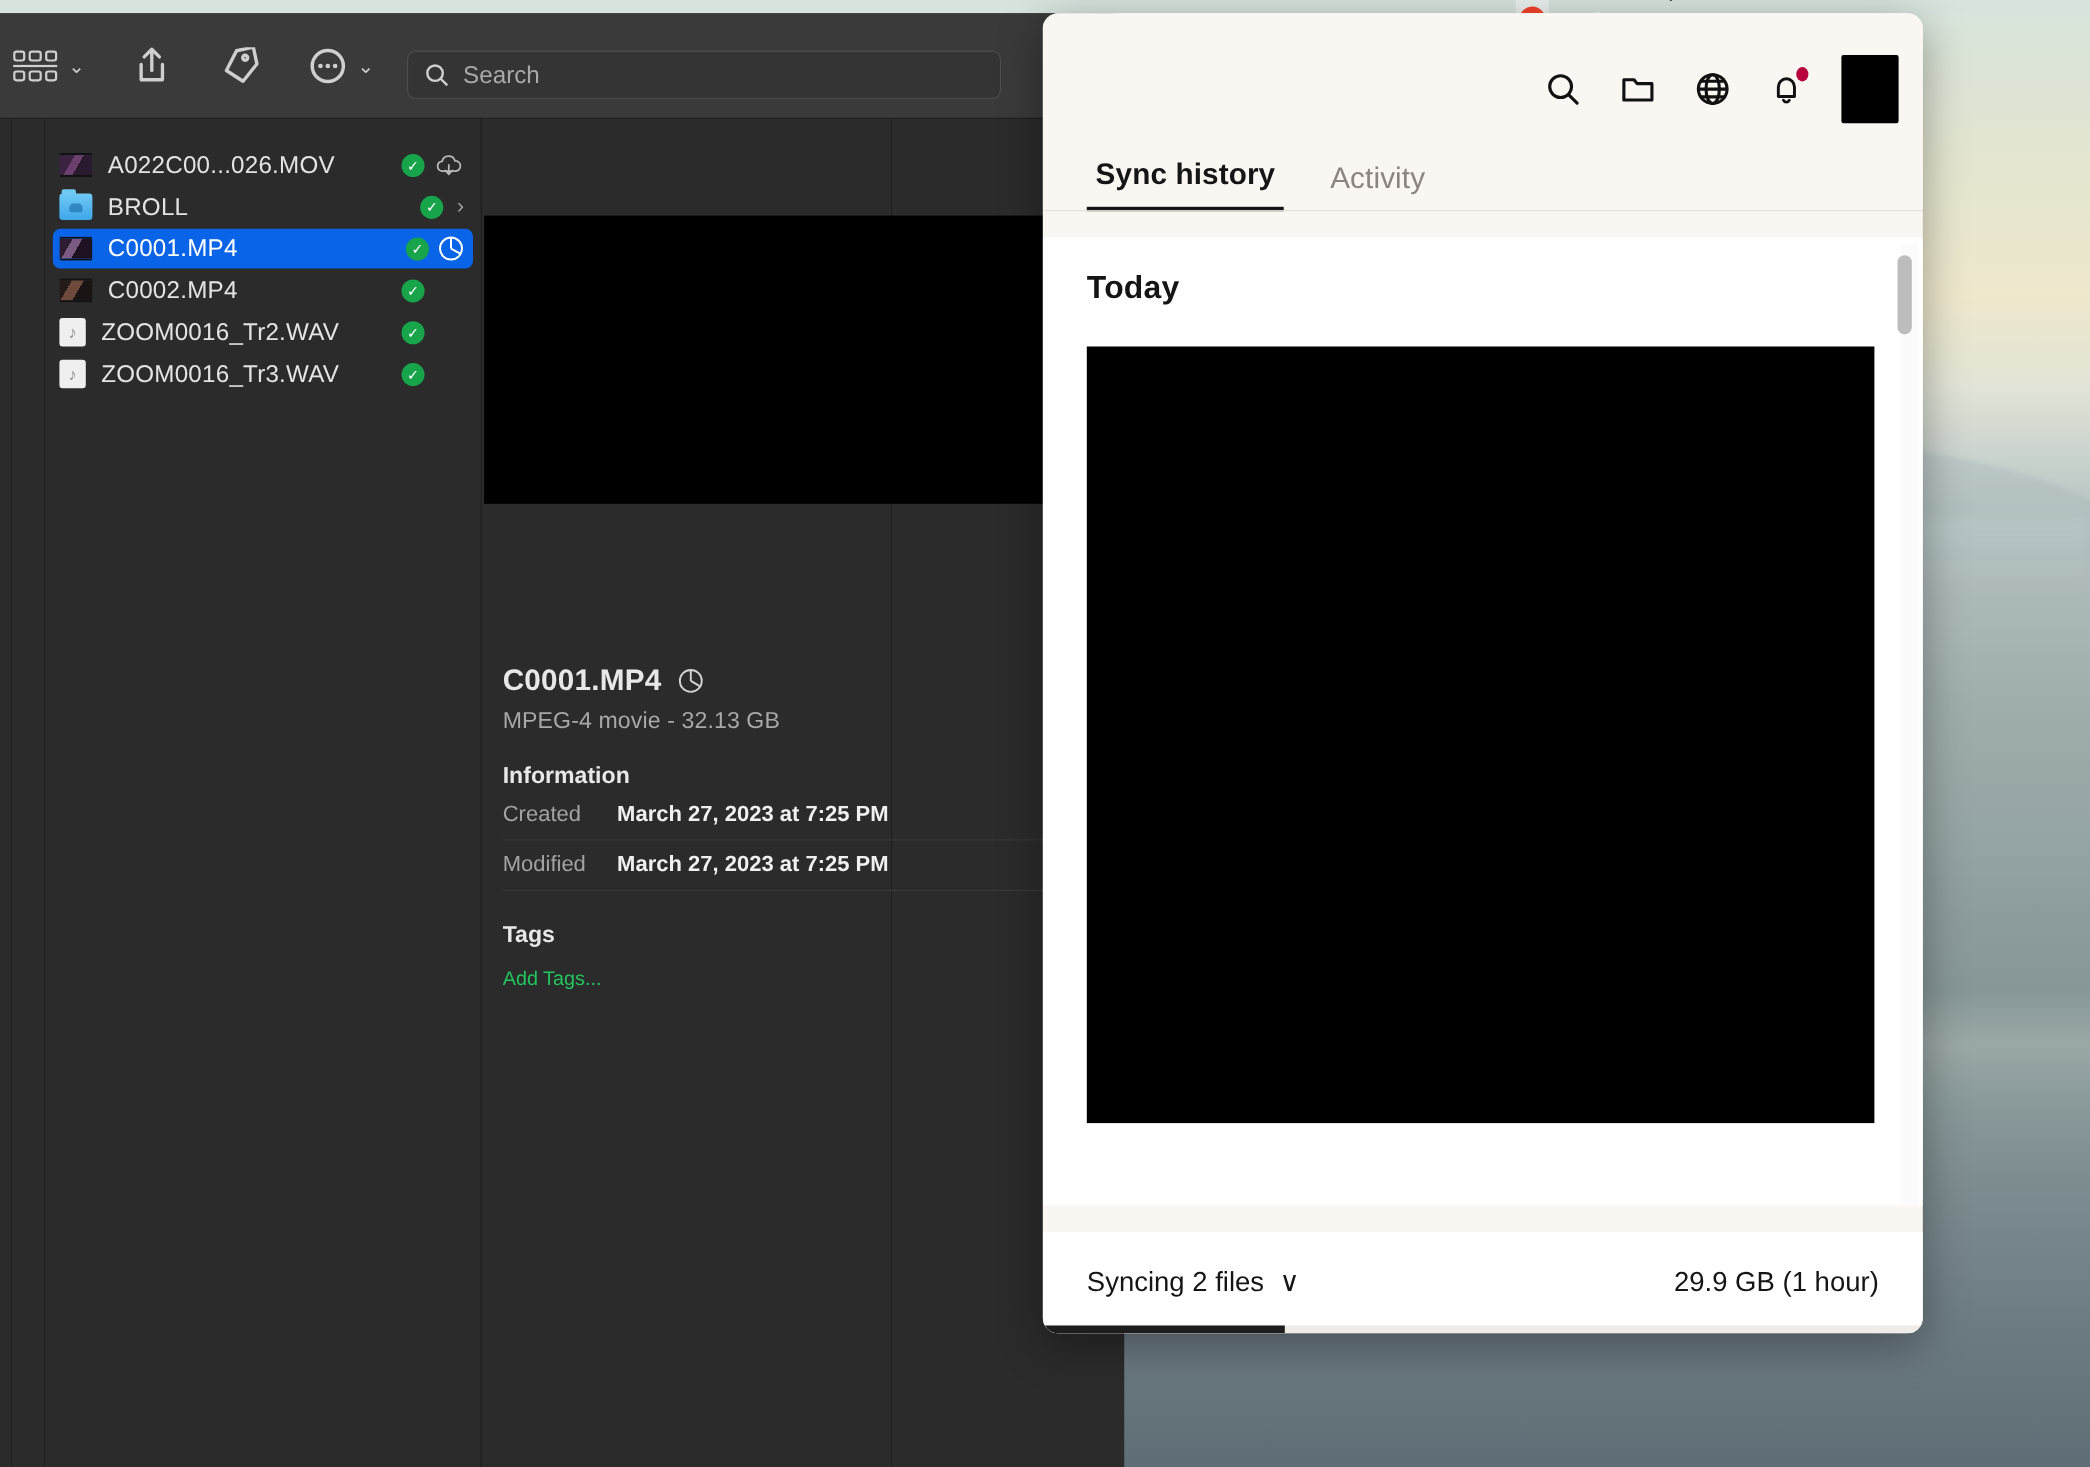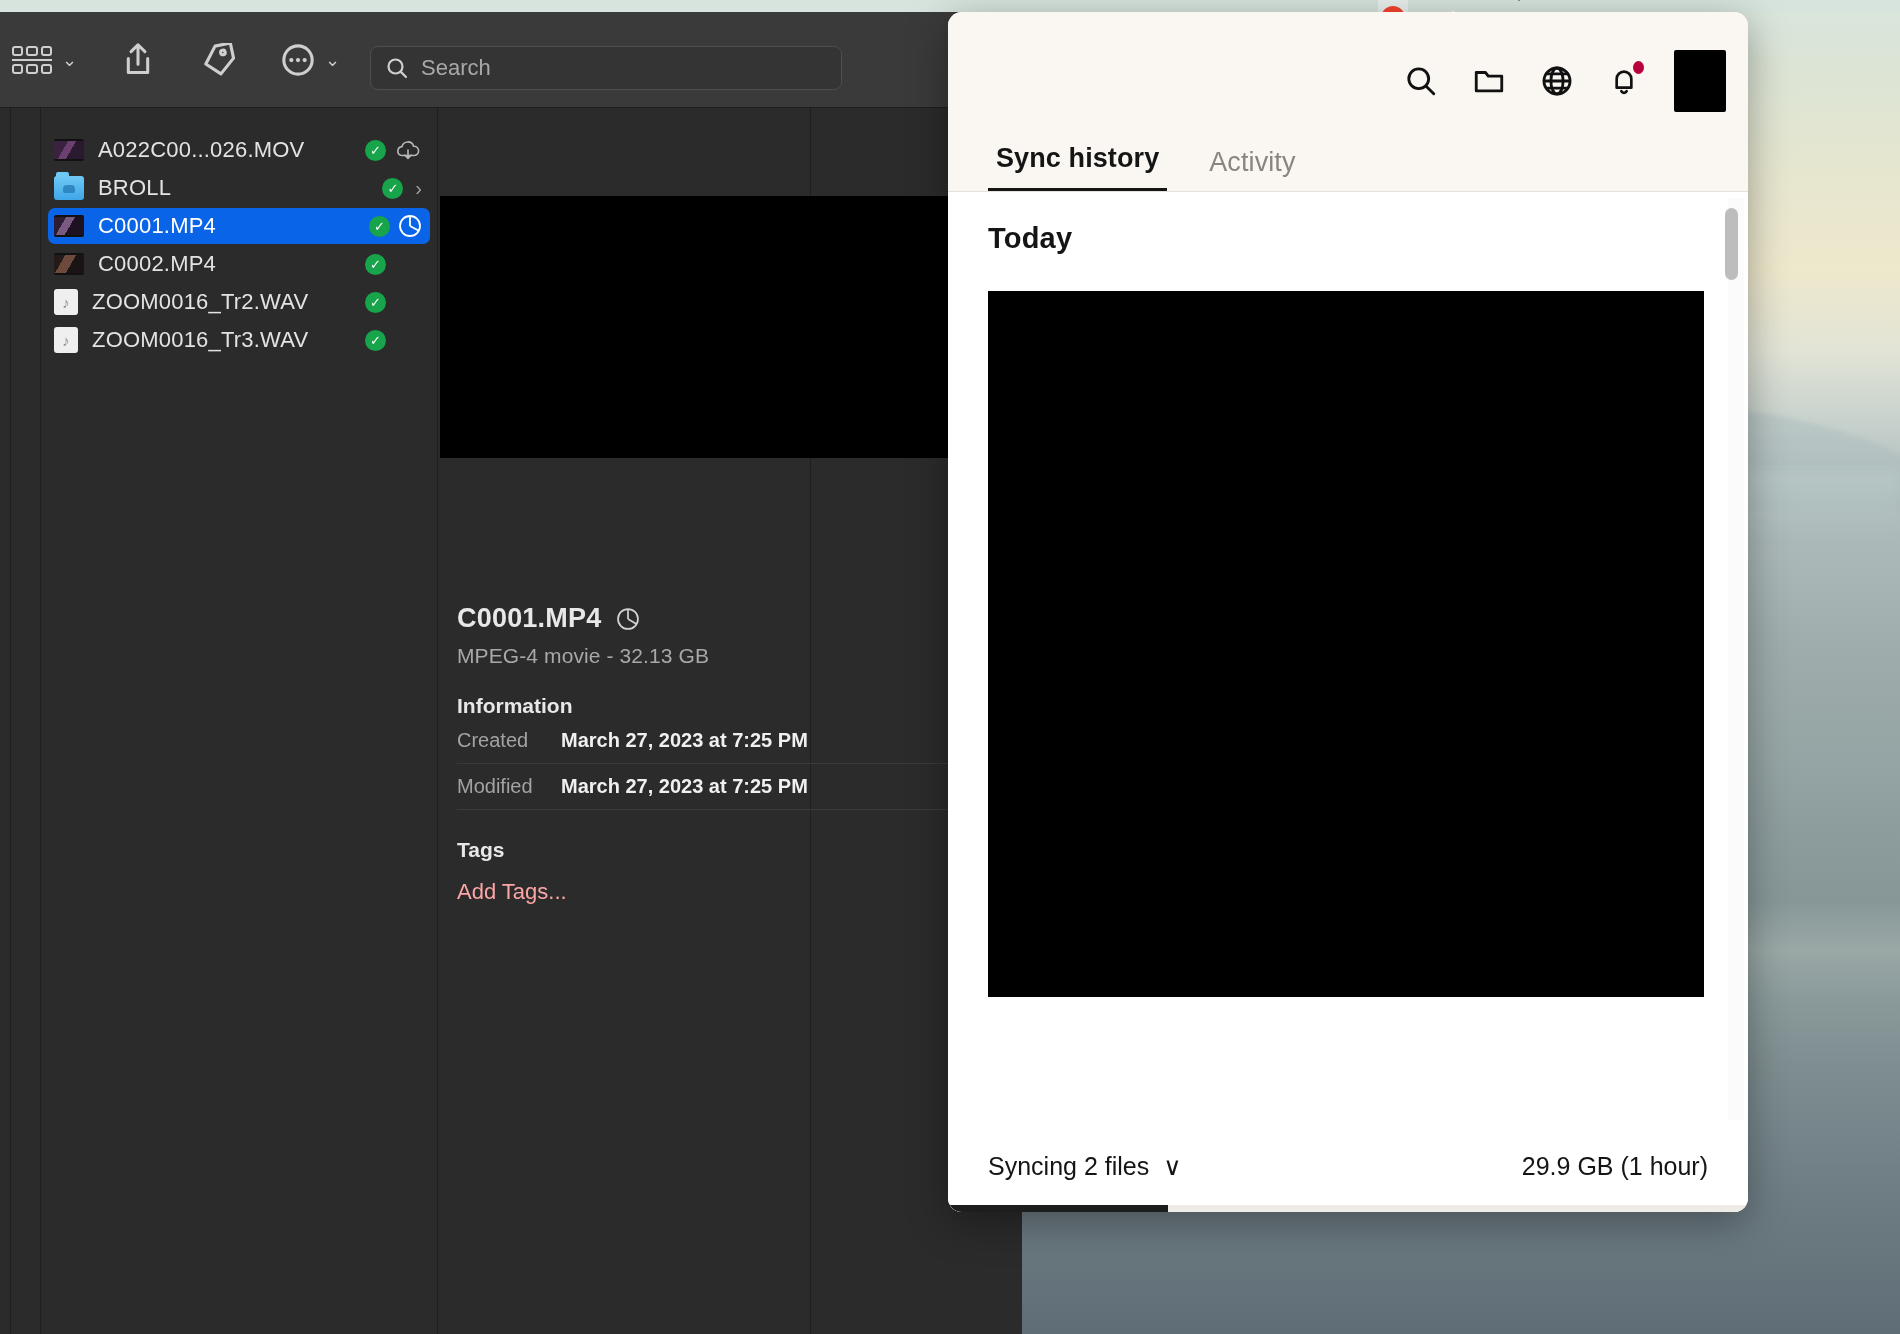--- a/index.html
+++ b/index.html
@@ -104,21 +104,21 @@
     margin-left: 12px;
   }
   .icon-viewgrid i {
     border: 2px solid #cfcfcf; border-radius: 3px; display: block;
   }
   .icon-viewgrid .rule { grid-column: 1 / -1; border: none; border-top: 2px solid #cfcfcf; border-radius: 0; height: 0; }
   .chev { font-size: 18px; color: #cfcfcf; margin-left: 10px; }
   .svgicon { stroke: #cfcfcf; fill: none; stroke-width: 2.2; stroke-linecap: round; stroke-linejoin: round; }
   .search-field {
     position: absolute; left: 370px; top: 34px;
-    width: 472px; height: 44px;
+    width: 540px; height: 44px;
     background: #343434;
     border: 1px solid #4e4e4e;
     border-radius: 8px;
     display: flex; align-items: center; gap: 12px;
     padding: 0 14px;
   }
   .search-field .ph { color: #a9a9a9; font-size: 22px; }
 
   
   .finder-body { position: relative; height: calc(100% - 96px); }
@@ -182,31 +182,31 @@
   .info-row {
     display: flex; font-size: 20px; padding: 11px 0;
     border-bottom: 1px solid #3a3a3a;
   }
   .info-row .k { color: #a3a3a3; width: 100px; flex: 0 0 auto; }
   .info-row .v { color: #f0f0f0; font-weight: bold; margin-left: 4px; white-space: nowrap; }
   .info-row.last { border-bottom: none; }
   .info-row .dash { color: #f0f0f0; font-weight: bold; margin-left: auto; }
   .tags-section { margin-top: 28px; }
   .tags-section .section { margin-top: 0; }
-  .add-tags { color: #fca5a5; font-size: 22px; margin-top: 17px; }
+  .add-tags { color: #22c55e; font-size: 18px; margin-top: 17px; }
 
   
   .dbx {
     position: absolute; left: 948px; top: 12px;
     width: 800px; height: 1200px;
     background: #faf7f2;
     border-radius: 14px;
     box-shadow: 0 10px 40px rgba(0,0,0,.35);
     overflow: hidden;
-    display: flex; flex-direction: column;
+    display: flex; flex-direction: column; gap: 24px;
   }
   .dbx-header { height: 180px; flex: 0 0 auto; position: relative; background: #faf7f2; }
   .dbx-actions {
     position: absolute; right: 22px; top: 38px;
     display: flex; align-items: center; gap: 34px;
   }
   .dbx-ico { color: #1a1a1a; display: flex; align-items: center; justify-content: center; position: relative; }
   .dbx-ico svg { stroke: #111; fill: none; stroke-width: 2; stroke-linecap: round; stroke-linejoin: round; }
   .bell-dot {
     position: absolute; right: -4px; top: -3px;

